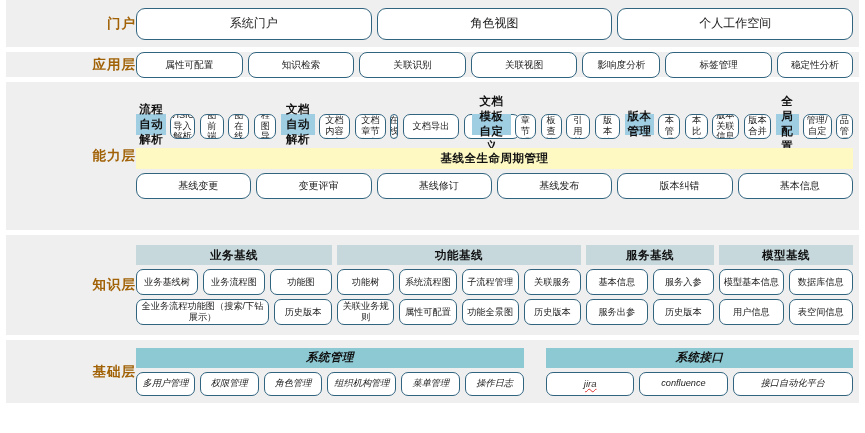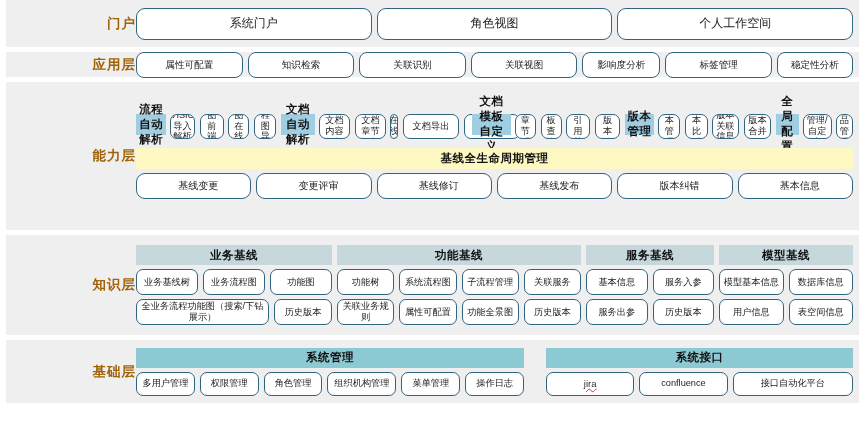--- a/index.html
+++ b/index.html
@@ -130,21 +130,21 @@
 
   
   #layer-know { height: 100px; }
   .know-groups { display: flex; gap: 5px; min-width: 0; }
   .know-group { display: flex; flex-direction: column; gap: 4px; min-width: 0; }
   .know-group .band { background: #c6d8dc; height: 20px; }
   .know-group .pill { height: 26px; }
 
   
   #layer-base { height: 63px; margin-bottom: 0; }
-  .base-groups { display: flex; gap: 22px; min-width: 0; }
+  .base-groups { display: flex; gap: 22px; min-width: 0; font-style: italic; }
   .base-group { display: flex; flex-direction: column; gap: 4px; min-width: 0; }
   .base-group .band { background: #8cc9d3; height: 20px; }
   .base-group .pill { height: 24px; }
 
   .jira-text {
     color: #33302e;
     text-decoration: underline;
     text-decoration-color: #e03030;
     text-decoration-style: wavy;
     text-decoration-thickness: 1px;

